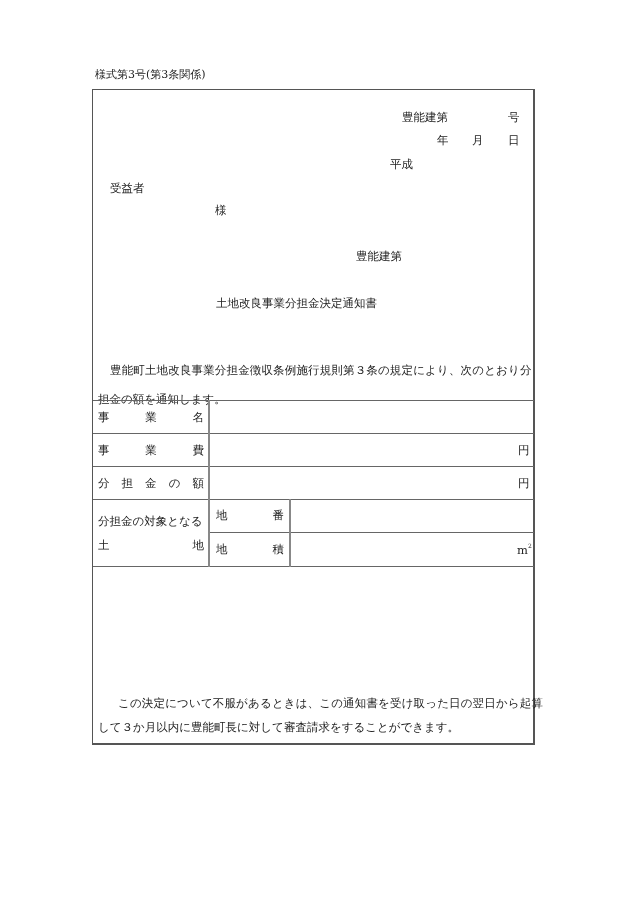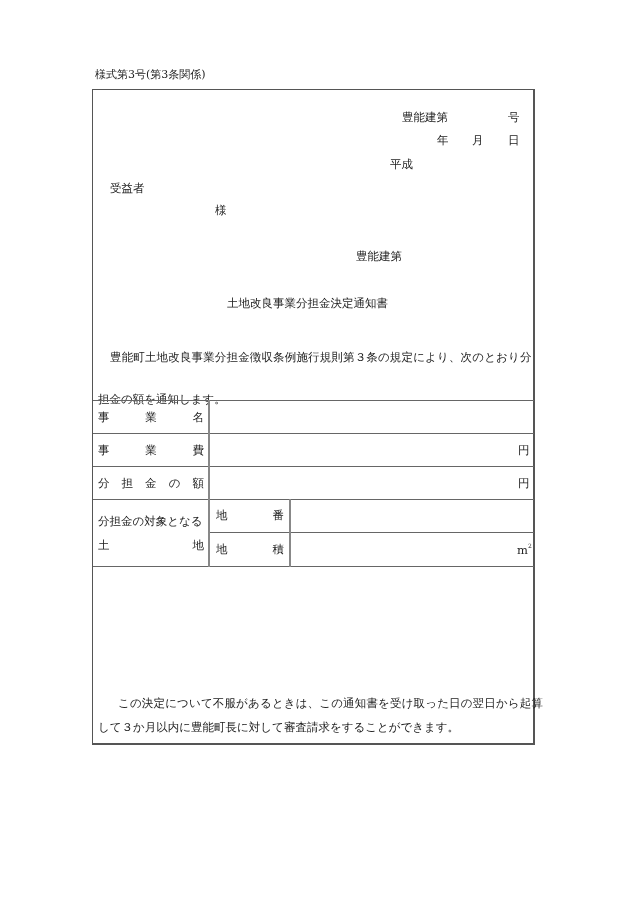--- a/index.html
+++ b/index.html
@@ -33,23 +33,23 @@
 <div class="abs" style="left:390px; top:133px;margin-top:24px;">平成</div>
 <div class="abs" style="left:437px; top:133px;">年</div>
 <div class="abs" style="left:472px; top:133px;">月</div>
 <div class="abs" style="left:508px; top:133px;">日</div>
 
 <div class="abs" style="left:110px; top:181px;">受益者</div>
 <div class="abs" style="left:215px; top:203px;">様</div>
 
 <div class="abs" style="left:356px; top:249px;">豊能建第</div>
 
-<div class="abs" style="left:227px; top:296px;">土地改良事業分担金決定通知書</div>
+<div class="abs" style="left:216px; top:296px;">土地改良事業分担金決定通知書</div>
 
-<div class="abs" style="left:110px; top:350px; letter-spacing:0.15px;">豊能町土地改良事業分担金徴収条例施行規則第３条の規定により、次のとおり分</div>
+<div class="abs" style="left:110px; top:363px; letter-spacing:0.15px;">豊能町土地改良事業分担金徴収条例施行規則第３条の規定により、次のとおり分</div>
 <div class="abs" style="left:98px; top:368px;margin-top:24px;">担金の額を通知します。</div>
 
 <div class="hline" style="left:93px; top:400px; width:441px;"></div>
 <div class="hline" style="left:93px; top:433px; width:441px;"></div>
 <div class="hline" style="left:93px; top:466px; width:441px;"></div>
 <div class="hline" style="left:93px; top:499px; width:441px;"></div>
 <div class="hline" style="left:209px; top:532px; width:325px;"></div>
 <div class="hline" style="left:93px; top:566px; width:441px;"></div>
 <div class="vline" style="left:208px; top:400px; height:167px;"></div>
 <div class="vline" style="left:289px; top:499px; height:68px;"></div>

